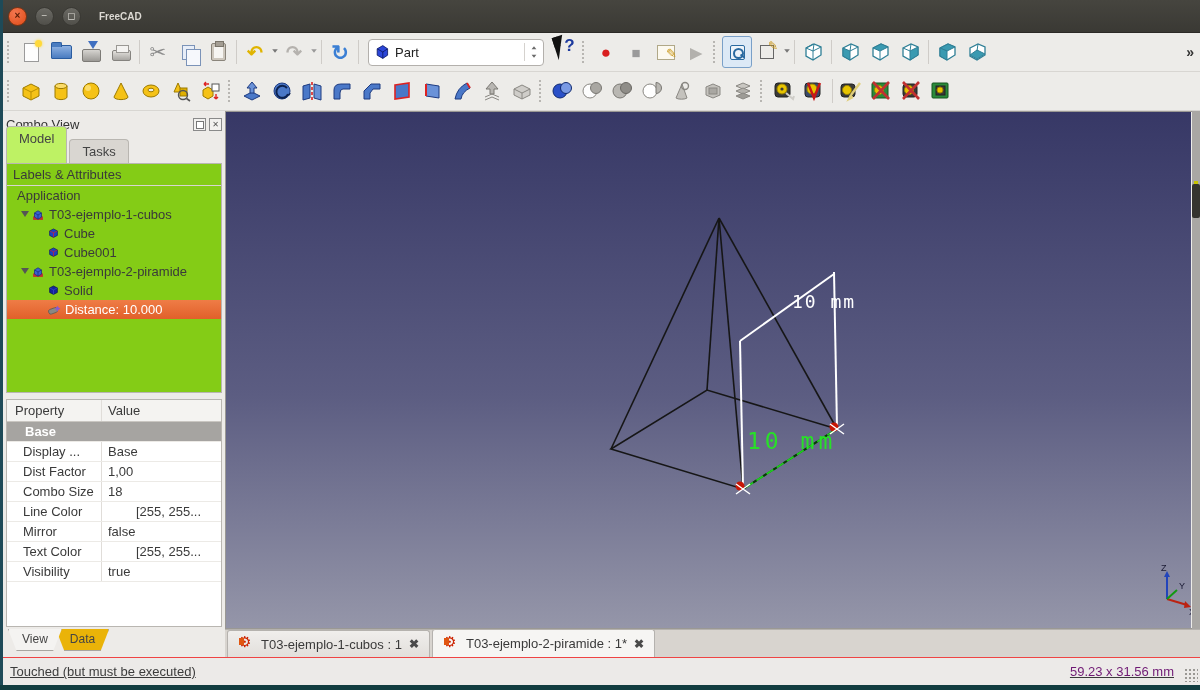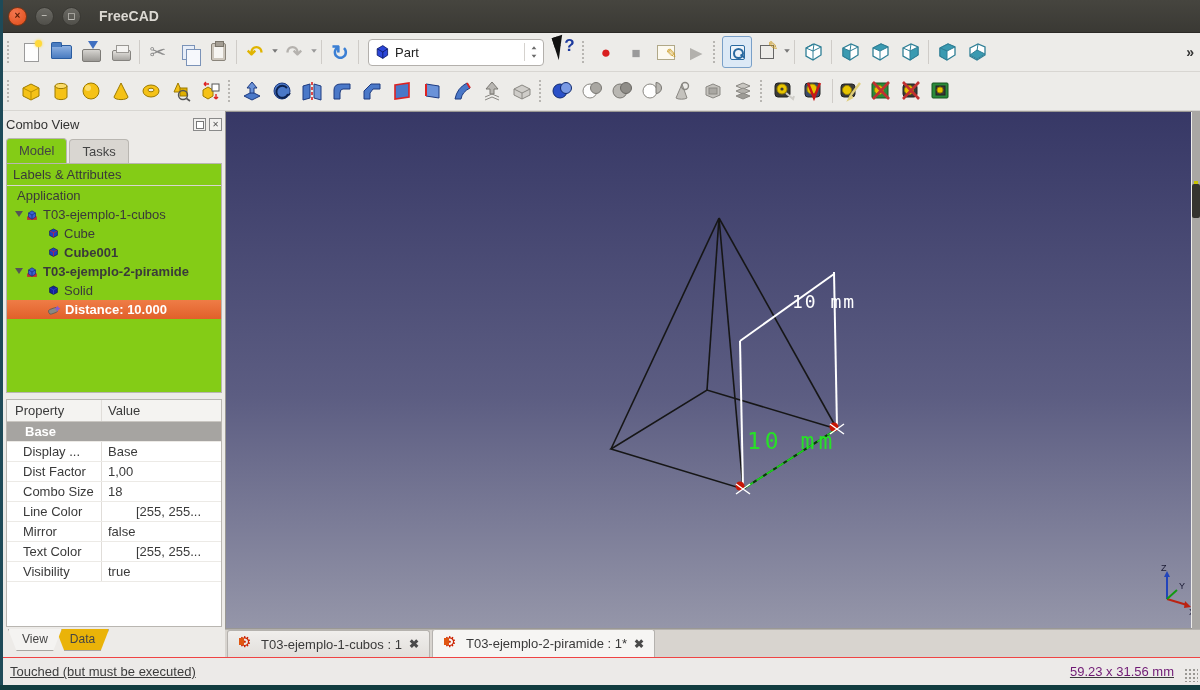--- a/index.html
+++ b/index.html
@@ -14,21 +14,21 @@
   #titlebar { left:0; top:0; width:1200px; height:33px;
               background:linear-gradient(#46453f,#3a3934); border-bottom:1px solid #2b2a26;
               display:flex; align-items:center; }
   .winbtn { width:19px; height:19px; border-radius:50%; margin-left:8px;
             display:flex; align-items:center; justify-content:center;
             font-size:10px; line-height:1; }
   .winbtn.close { background:radial-gradient(circle at 35% 30%, #f3764f, #df4b16);
                   border:1px solid #7e3514; color:#5a1d06; font-weight:bold; }
   .winbtn.min, .winbtn.max { background:linear-gradient(#6b6a64,#504f4a);
                   border:1px solid #3a3934; color:#d8d6d0; }
-  #title-text { color:#dcd9d3; font-weight:bold; margin-left:18px; font-size:14px; }
+  #title-text { color:#dcd9d3; font-weight:bold; margin-left:18px; font-size:10px; }
 
   
   .toolbar { left:3px; width:1197px; height:39px; background:#edece9;
              border-bottom:1px solid #d8d6d2; display:flex; align-items:center; padding:0 2px; }
   #toolbar-1 { top:33px; } #toolbar-2 { top:72px; }
   .handle { width:5px; height:22px; border-left:2px dotted #b8b6b2; margin:0 4px 0 2px; }
   .sep { width:1px; height:24px; background:#cfccc8; margin:0 3px; }
   .btn { width:30px; height:32px; display:flex; align-items:center; justify-content:center;
          border-radius:3px; position:relative; flex:none; }
   .btn.active-tool { border:1px solid #7aa0c8; background:#dce9f6; }
@@ -95,31 +95,31 @@
   #left-panel { left:0; top:1px; width:222px; height:546px; background:#edebe8; padding:2px 3px 0 3px; }
   #combo-head { display:flex; align-items:center; height:21px; }
   #combo-head .t { flex:1; color:#333; }
   .mini-btn { width:13px; height:13px; border:1px solid #8a8a8a; background:#f2f1ef; margin-left:3px;
               display:flex; align-items:center; justify-content:center; font-size:8px; color:#555; }
   .mini-btn.restore::before { content:""; width:6px; height:6px; border:1px solid #777; background:#fff; }
 
   #panel-tabs { display:flex; align-items:flex-end; height:26px; margin-top:2px; }
   .ptab { padding:4px 12px 4px 12px; border:1px solid #b9b6b1; border-bottom:none;
           border-radius:4px 4px 0 0; background:#d9d6d1; color:#444; margin-right:2px; }
-  .ptab.on { background:#84cc16; position:relative; z-index:2; padding-bottom:5px; }
+  .ptab.on { background:#bef264; position:relative; z-index:2; padding-bottom:17px; }
 
   #tree-box { background:#84cc16; border:1px solid #b9b6b1; height:230px; }
   #tree-header { height:22px; line-height:21px; padding-left:6px; border-bottom:1px solid #d8d5d0; color:#3a3a3a; }
   .trow { height:19px; display:flex; align-items:center; white-space:nowrap; }
   .trow .lab { margin-left:4px; }
-  .bold { font-weight:bold; }
+  .bold { font-weight:normal; }
   .trow.sel { background:linear-gradient(#ef7c46,#e1602a); color:#fff; }
   .caret { width:0; height:0; border:4px solid transparent; border-top:6px solid #555;
            margin:3px 2px 0 0; flex:none; }
-  .ind0 { padding-left:6px;text-align:center; } .ind1 { padding-left:8px; } .ind2 { padding-left:40px; }
+  .ind0 { padding-left:6px;text-align:center; } .ind1 { padding-left:14px; } .ind2 { padding-left:40px; }
 
   
   #prop-box { background:#fff; border:1px solid #b9b6b1; margin-top:6px; height:228px; overflow:hidden; }
   .prow { display:flex; height:20px; line-height:19px; border-bottom:1px solid #eceae6; }
   .prow .c1 { width:95px; padding-left:16px; border-right:1px solid #e0ddd9;
               overflow:hidden; white-space:nowrap; }
   .prow .c2 { flex:1; padding-left:6px; overflow:hidden; white-space:nowrap; }
   .prow.hdr { height:22px; line-height:21px; background:#f4f3f1; border-bottom:1px solid #c9c6c1; }
   .prow.hdr .c1 { padding-left:8px; }
   .prow.group { background:#a6a4a1; color:#fff; font-weight:bold; }

